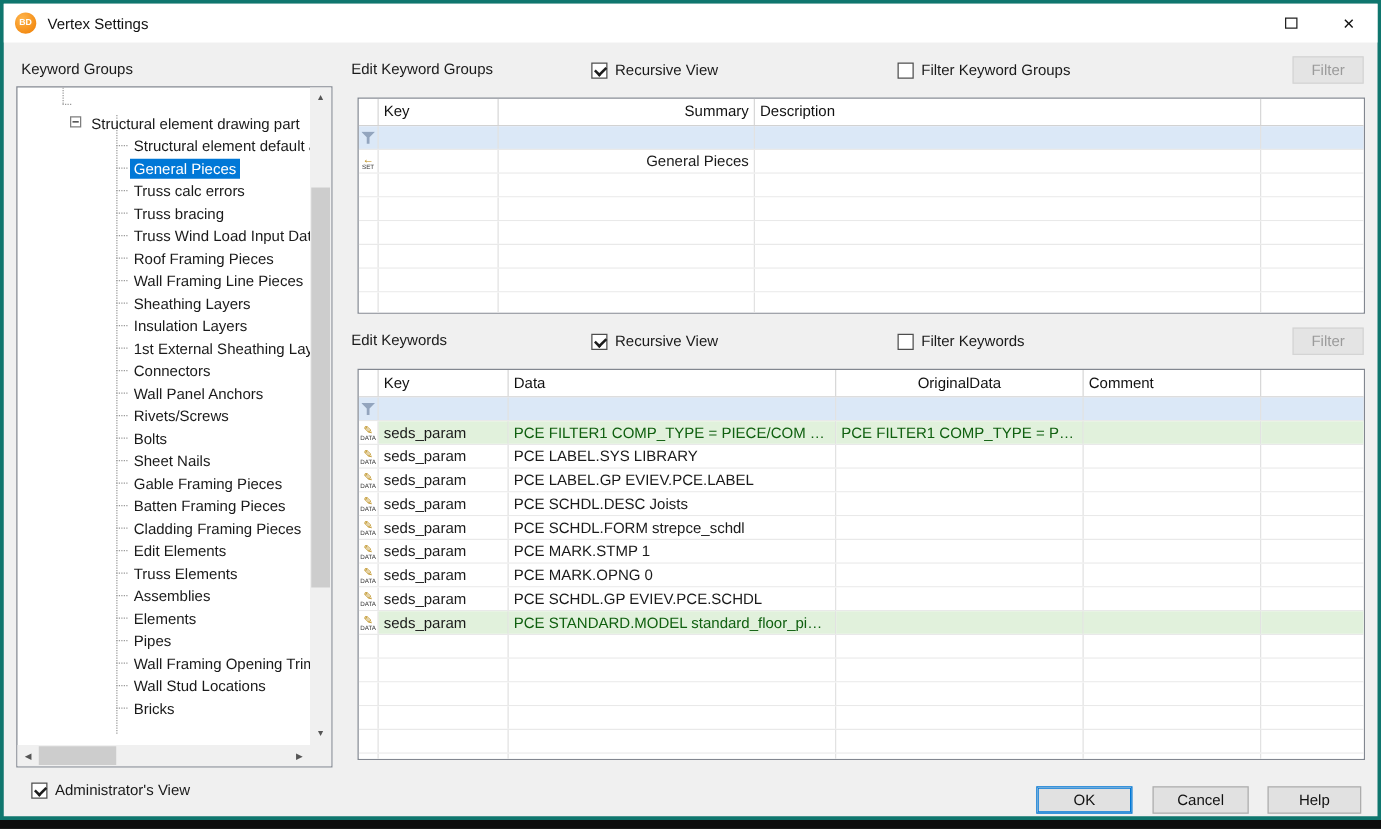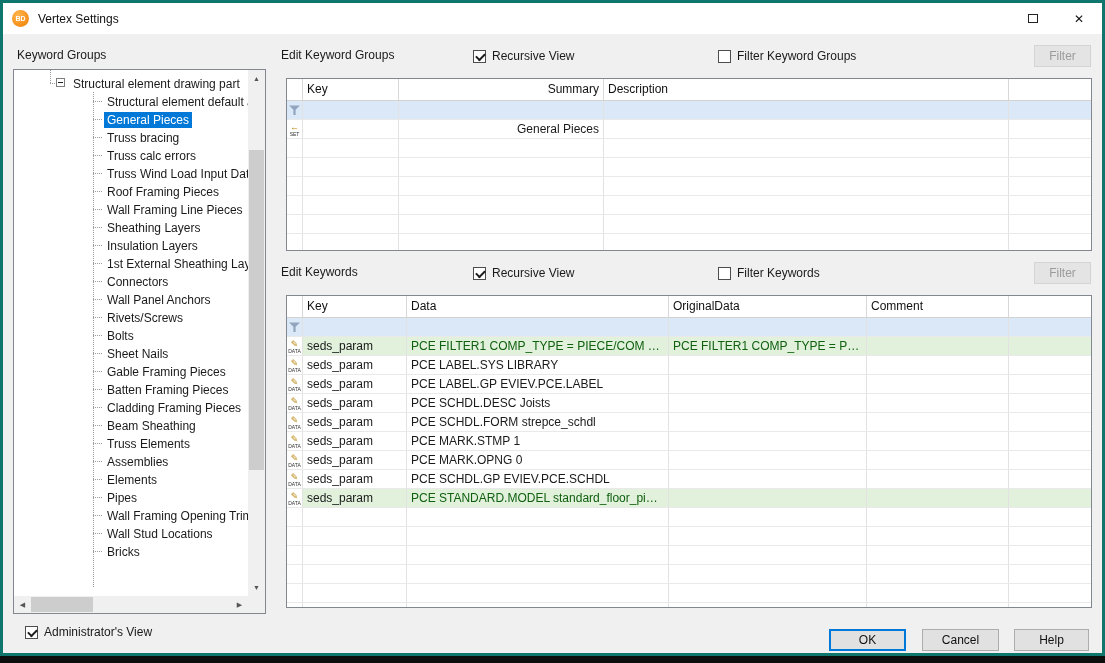--- a/index.html
+++ b/index.html
@@ -28,21 +28,21 @@
   .cb.checked::after { content:""; position:absolute; left:2px; top:2px; width:7px; height:4px;
     border-left:2px solid #1c1c1c; border-bottom:2px solid #1c1c1c; transform:rotate(-45deg); }
   .btn { position:absolute; height:22px; background:#e1e1e1; border:1px solid #adadad;
     font-size:12px; text-align:center; line-height:20px; color:#111; }
   .btn.default { border:1px solid #0078d7; box-shadow: inset 0 0 0 1px #0078d7; }
   .btn.disabled { background:#e4e4e4; border-color:#d4d4d4; color:#9b9b9b; }
 
   
   .tree-box { position:absolute; left:10px; top:66px; width:253px; height:545px;
     background:#fff; border:1px solid #828790; }
-  .tree-content { position:absolute; left:0; top:0; right:17px; bottom:17px; overflow:hidden; padding-top:4px; }
+  .tree-content { position:absolute; left:0; top:0; right:17px; bottom:17px; overflow:hidden; padding-top:19px; }
   .vline-above { position:absolute; left:36px; top:0; height:13px; border-left:1px dotted #9a9a9a; }
   .hline-root  { position:absolute; left:36px; top:13px; width:7px; border-top:1px dotted #9a9a9a; }
   .vline-children { position:absolute; left:79px; top:22px; height:495px; border-left:1px dotted #9a9a9a; }
   .tree-row { position:relative; height:18px; line-height:18px; white-space:nowrap; }
   .tree-row.root { padding-left:56px; }
   .tree-row.child { padding-left:90px; }
   .tree-row.child::before { content:""; position:absolute; left:79px; top:9px; width:9px; border-top:1px dotted #9a9a9a; }
   .expander { position:absolute; left:42px; top:4px; width:9px; height:9px; border:1px solid #7e7e7e; background:#fff; }
   .expander::before { content:""; position:absolute; left:1px; right:1px; top:3px; height:1px; background:#222; }
   .tlabel { display:inline-block; padding:0 3px; height:16px; line-height:16px; vertical-align:middle; }
@@ -70,21 +70,21 @@
   .icon-cell { width:16px; flex:0 0 16px; padding:0; display:flex; flex-direction:column;
     align-items:center; justify-content:center; }
   .fill-cell { flex:1; border-right:none; }
   .filter-row { background:#dbe8f7; }
   .filter-row .g-cell { background:transparent; }
   .grid-row.hl .g-cell:not(.icon-cell) { background:#e1f1dc; }
   .grid-row.hl .kc-data, .grid-row.hl .kc-orig { color:#106010; }
 
   .gc-key { width:96px; flex:0 0 96px; }  .gc-sum { width:205px; flex:0 0 205px;text-align:right; }  .gc-desc { width:405px; flex:0 0 405px; }
   .kc-key { width:104px; flex:0 0 104px; } .kc-data { width:262px; flex:0 0 262px; }
-  .kc-orig { width:198px; flex:0 0 198px; } .kc-com { width:142px; flex:0 0 142px; }
+  .kc-orig { width:198px; flex:0 0 198px;text-align:center; } .kc-com { width:142px; flex:0 0 142px; }
 
   .funnel { width:11px; height:11px; background:#93a5be;
     clip-path: polygon(0% 8%, 100% 8%, 60% 48%, 60% 96%, 40% 96%, 40% 48%); }
   .pencil { line-height:8px; }
   .pencil::before { content:"\270E"; font-size:9px; color:#b8860b; }
   .set-arrow { line-height:8px; }
   .set-arrow::before { content:"\2190"; font-size:9px; font-weight:bold; color:#b8860b; }
   .mini { font-size:5px; line-height:6px; color:#333; letter-spacing:0; }
 </style>
 </head>
@@ -112,37 +112,37 @@
       <div class="vline-above"></div>
       <div class="hline-root"></div>
       <div class="vline-children"></div>
 
       <div class="tree-row root">
         <span class="expander"></span>
         <span class="tlabel">Structural element drawing part</span>
       </div>
       <div class="tree-row child"><span class="tlabel">Structural element default av</span></div>
       <div class="tree-row child"><span class="tlabel sel">General Pieces</span></div>
+      <div class="tree-row child"><span class="tlabel">Truss calc errors</span></div>
       <div class="tree-row child"><span class="tlabel">Truss bracing</span></div>
-      <div class="tree-row child"><span class="tlabel">Truss calc errors</span></div>
       <div class="tree-row child"><span class="tlabel">Truss Wind Load Input Data</span></div>
       <div class="tree-row child"><span class="tlabel">Roof Framing Pieces</span></div>
       <div class="tree-row child"><span class="tlabel">Wall Framing Line Pieces</span></div>
       <div class="tree-row child"><span class="tlabel">Sheathing Layers</span></div>
       <div class="tree-row child"><span class="tlabel">Insulation Layers</span></div>
       <div class="tree-row child"><span class="tlabel">1st External Sheathing Layer</span></div>
       <div class="tree-row child"><span class="tlabel">Connectors</span></div>
       <div class="tree-row child"><span class="tlabel">Wall Panel Anchors</span></div>
       <div class="tree-row child"><span class="tlabel">Rivets/Screws</span></div>
       <div class="tree-row child"><span class="tlabel">Bolts</span></div>
       <div class="tree-row child"><span class="tlabel">Sheet Nails</span></div>
       <div class="tree-row child"><span class="tlabel">Gable Framing Pieces</span></div>
       <div class="tree-row child"><span class="tlabel">Batten Framing Pieces</span></div>
       <div class="tree-row child"><span class="tlabel">Cladding Framing Pieces</span></div>
-      <div class="tree-row child"><span class="tlabel">Beam Sheathing</span></div>
+      <div class="tree-row child"><span class="tlabel">Edit Elements</span></div>
       <div class="tree-row child"><span class="tlabel">Truss Elements</span></div>
       <div class="tree-row child"><span class="tlabel">Assemblies</span></div>
       <div class="tree-row child"><span class="tlabel">Elements</span></div>
       <div class="tree-row child"><span class="tlabel">Pipes</span></div>
       <div class="tree-row child"><span class="tlabel">Wall Framing Opening Trims</span></div>
       <div class="tree-row child"><span class="tlabel">Wall Stud Locations</span></div>
       <div class="tree-row child"><span class="tlabel">Bricks</span></div>
     </div>
 
     <div class="vscroll">

